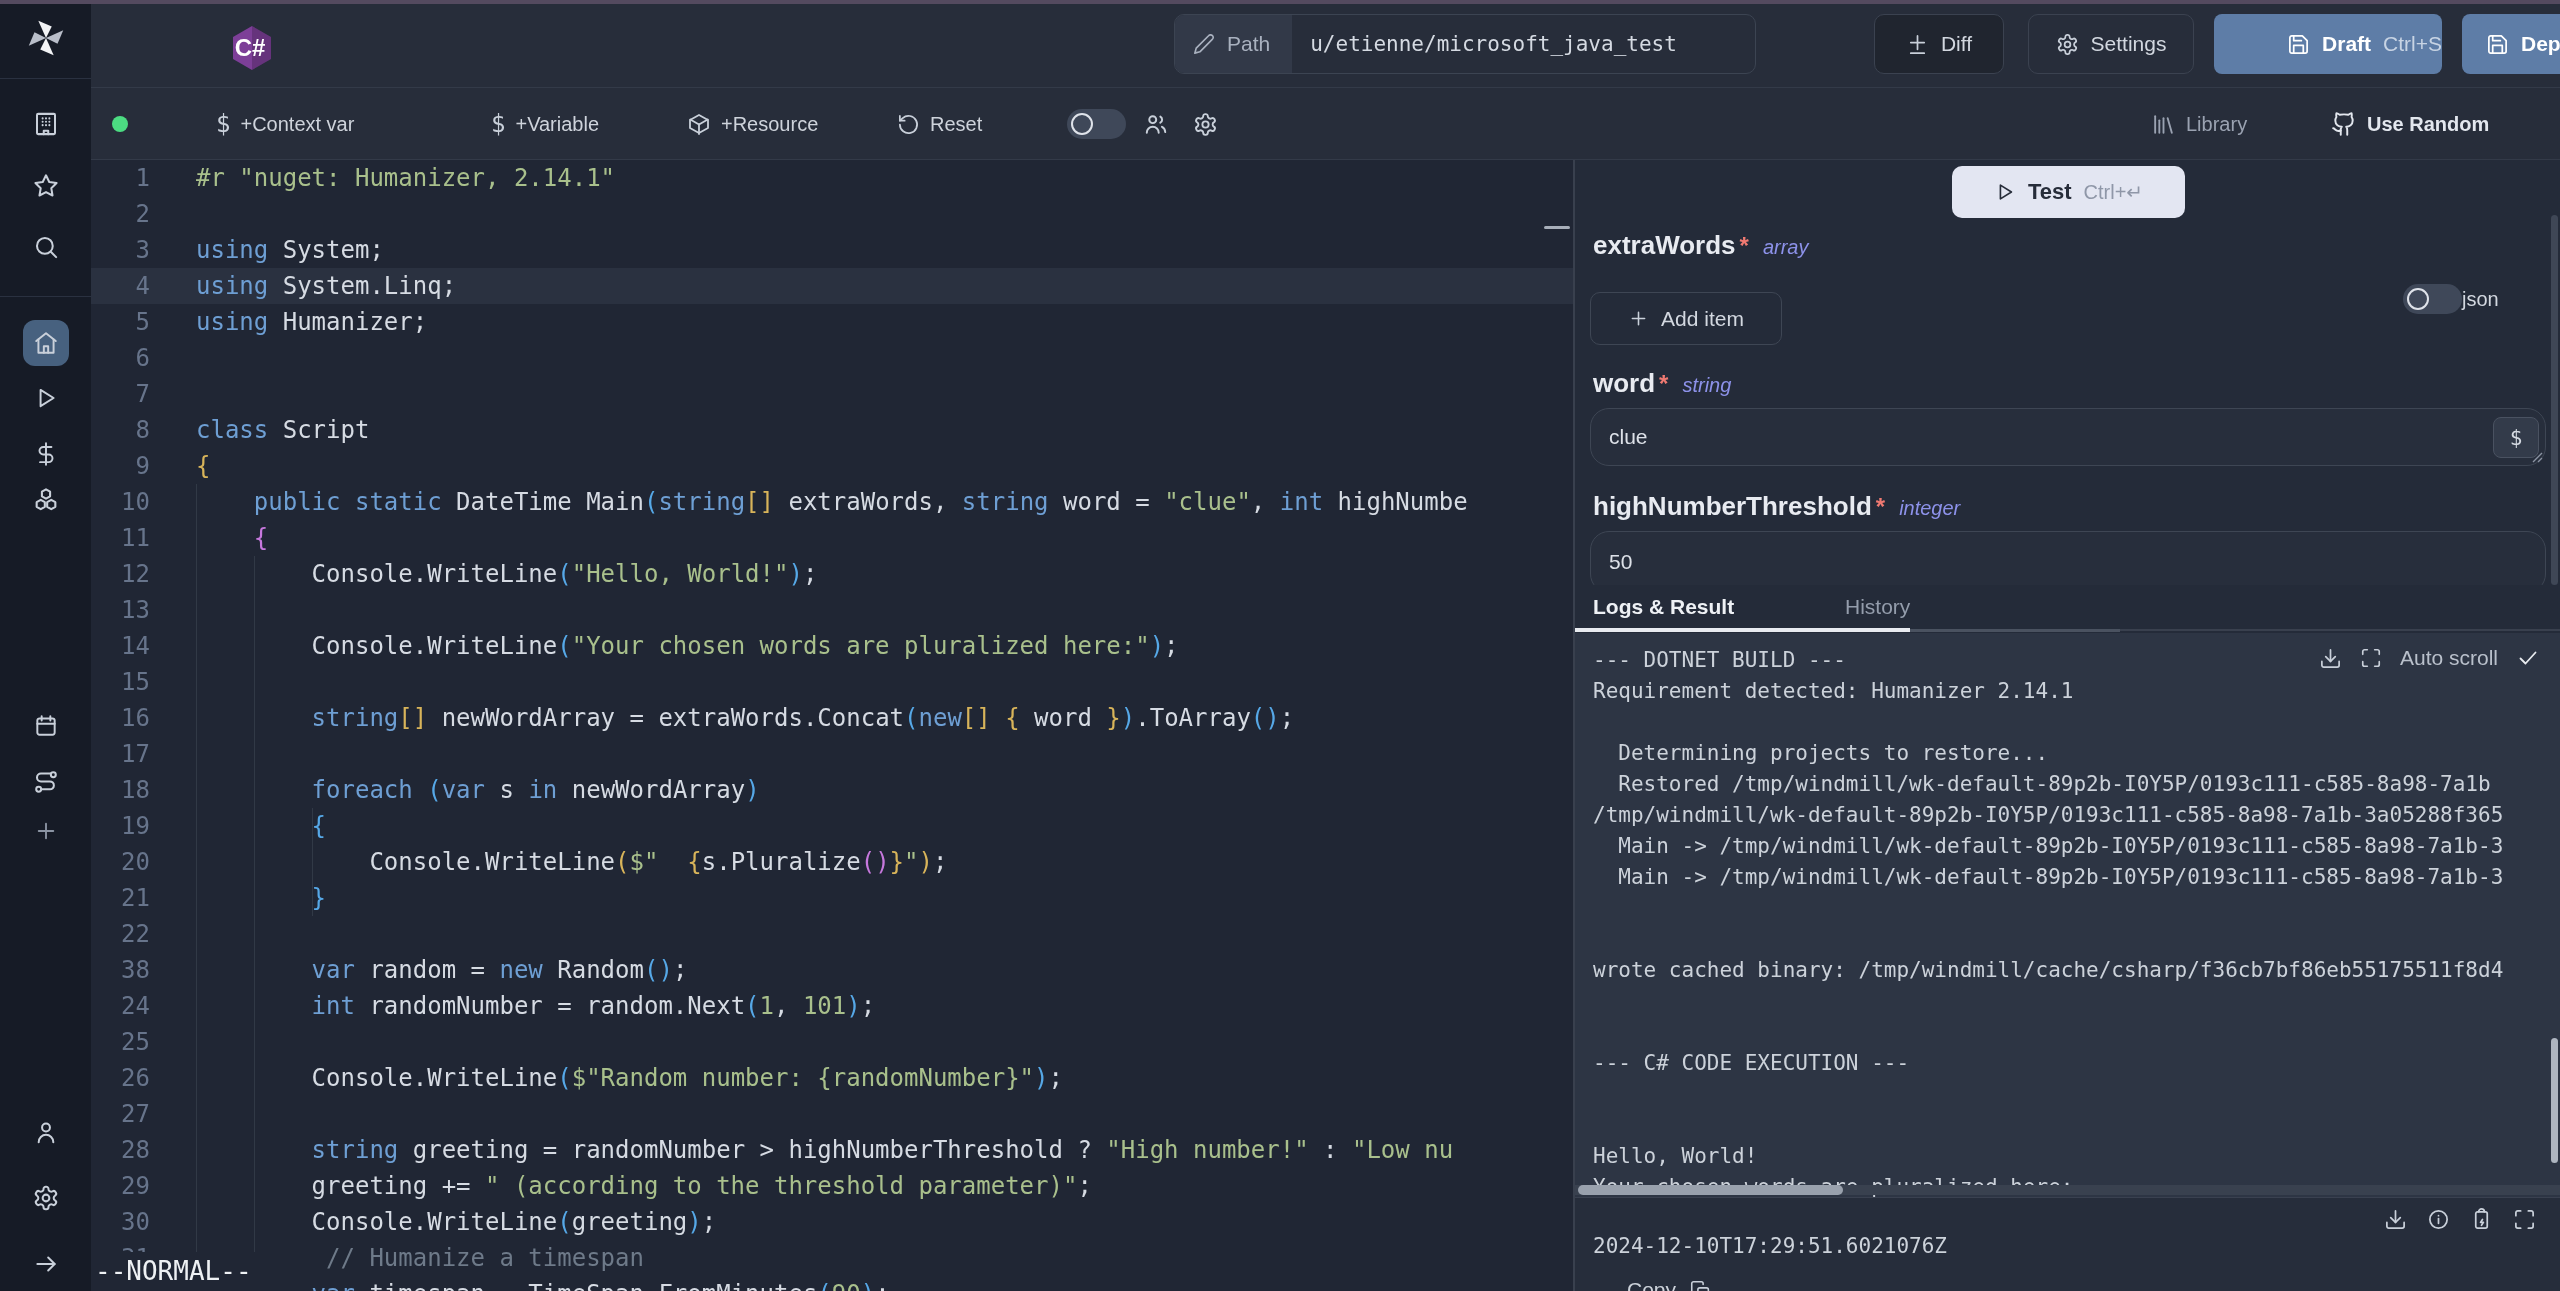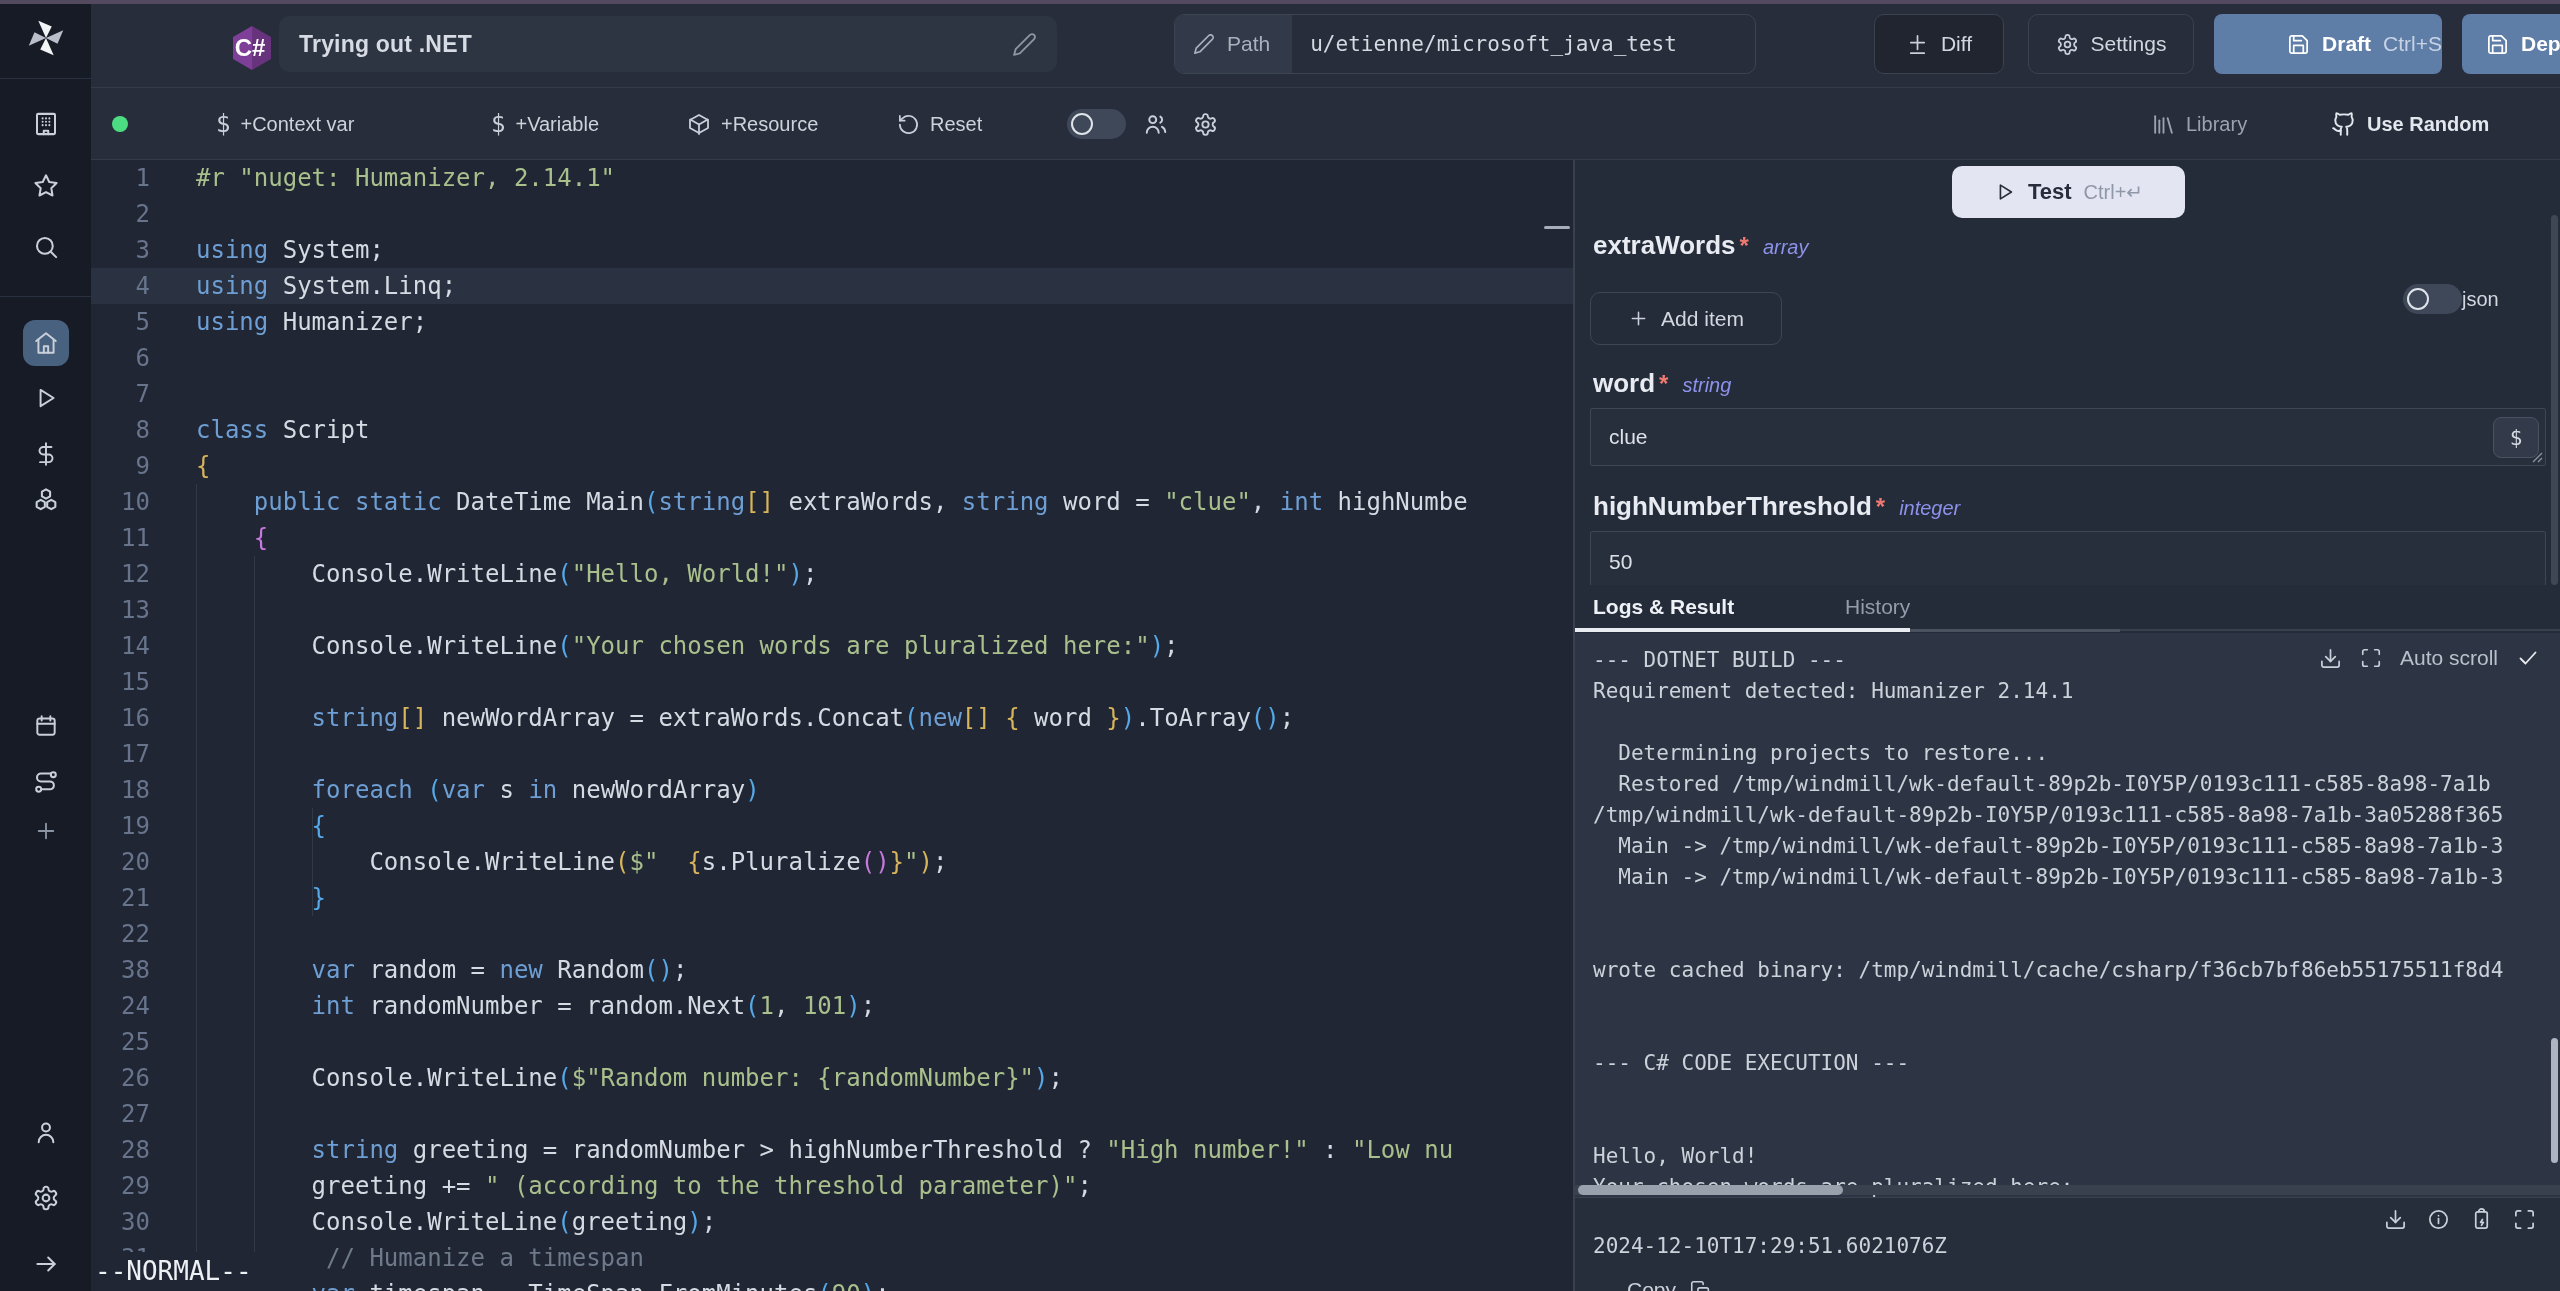--- a/index.html
+++ b/index.html
@@ -73,21 +73,21 @@
   #panel { left:1575px; top:160px; width:985px; height:1131px; background:#242b39; overflow:hidden; }
   #test-btn { position:absolute; left:377px; top:6px; width:233px; height:52px; background:#e3e6f2;
               border-radius:10px; display:flex; align-items:center; justify-content:center; gap:12px; cursor:pointer; }
   #test-btn .t { color:#272d3a; font-size:22px; font-weight:700; }
   #test-btn .s { color:#8f97a8; font-size:20px; }
   .fieldlabel { position:absolute; left:18px; display:flex; align-items:baseline; gap:4px; }
   .fieldlabel .nm { color:#e8ebf1; font-size:26px; font-weight:700; }
   .fieldlabel .req { color:#f07a72; font-size:24px; font-weight:700; }
   .fieldlabel .ty { color:#8d92ea; font-size:20px; font-style:italic; margin-left:10px; }
   .inputbox { position:absolute; left:15px; width:956px; background:#272e3c; border:1px solid #3e4654;
-              border-radius:2px; color:#dde1e8; font-size:21px; display:flex; align-items:center; padding:8px 18px; }
+              border-radius:19px; color:#dde1e8; font-size:21px; display:flex; align-items:center; padding:8px 18px; }
   #add-item { position:absolute; left:15px; top:132px; width:192px; height:53px; border:1px solid #3e4654;
               border-radius:10px; display:flex; align-items:center; justify-content:center; gap:12px;
               color:#d3d8e0; font-size:21px; cursor:pointer; }
   #json-toggle-row { position:absolute; left:828px; top:124px; display:flex; align-items:center; gap:0;
                      color:#d3d8e0; font-size:20px; }
   #dollar-btn { position:absolute; right:6px; top:8px; width:46px; height:41px; background:#333b4a;
                 border:1px solid #4a5261; border-radius:8px; display:flex; align-items:center; justify-content:center;
                 color:#d5dae2; font-size:21px; font-family:"DejaVu Sans Mono", monospace; cursor:pointer; }
   #resize-h { position:absolute; right:2px; bottom:2px; }
 
@@ -329,26 +329,20 @@
       </div>
   </aside>
 
   <header id="topbar" class="abs">
     <div id="cs-logo" class="abs">
       <svg width="48" height="48" viewBox="0 0 24 24">
         <path d="M12 1l9.5 5.5v11L12 23 2.5 17.5v-11Z" fill="#7d3f98"></path>
         <path d="M12 1v22l9.5-5.5v-11Z" fill="#000" opacity=".18"></path>
         <text x="11" y="16" text-anchor="middle" font-family="Liberation Sans, sans-serif" font-size="12" font-weight="bold" fill="#fff">C#</text>
       </svg>
-    </div>
-    <div id="title-pill" class="abs">
-      <span class="title">Trying out .NET</span>
-      <svg class="ic pencil" width="25" height="25" style="stroke:#8d95a3">
-          <use href="#i-pencil"></use>
-        </svg>
     </div>
     <div id="path-box" class="abs">
       <div id="path-left">
         <svg class="ic" width="22" height="22" style="stroke:#a9b1bf">
             <use href="#i-pencil"></use>
           </svg>
         <span>Path</span>
       </div>
       <div id="path-value">u/etienne/microsoft_java_test</div>
     </div>

